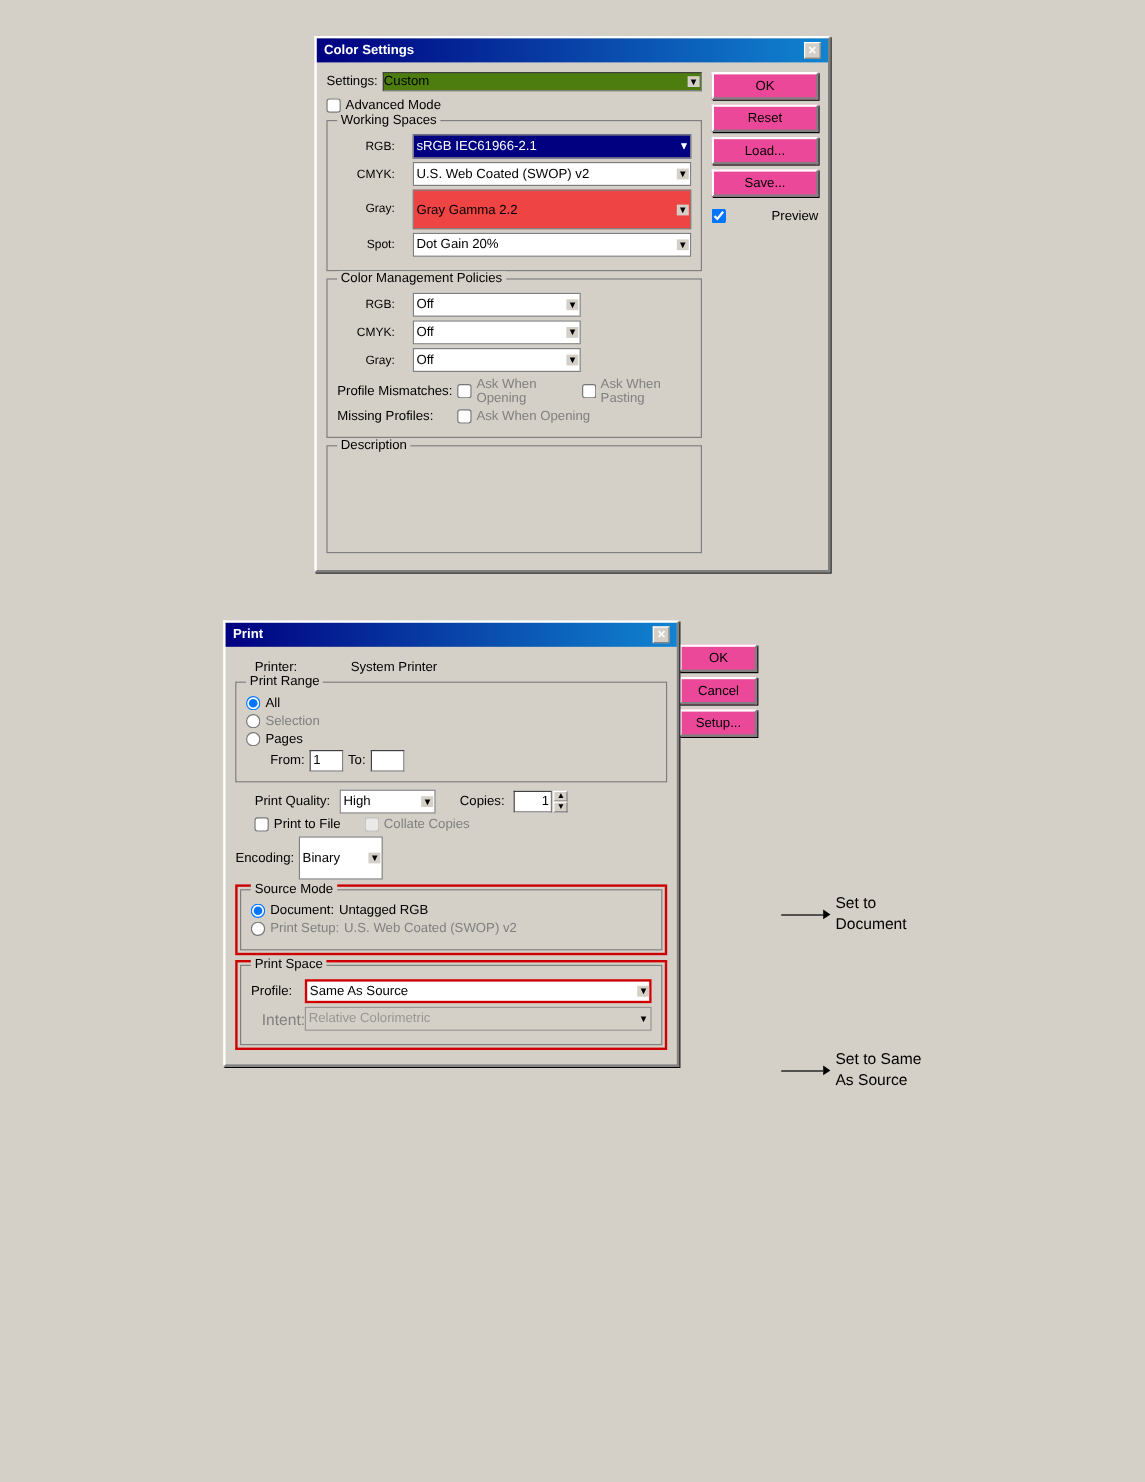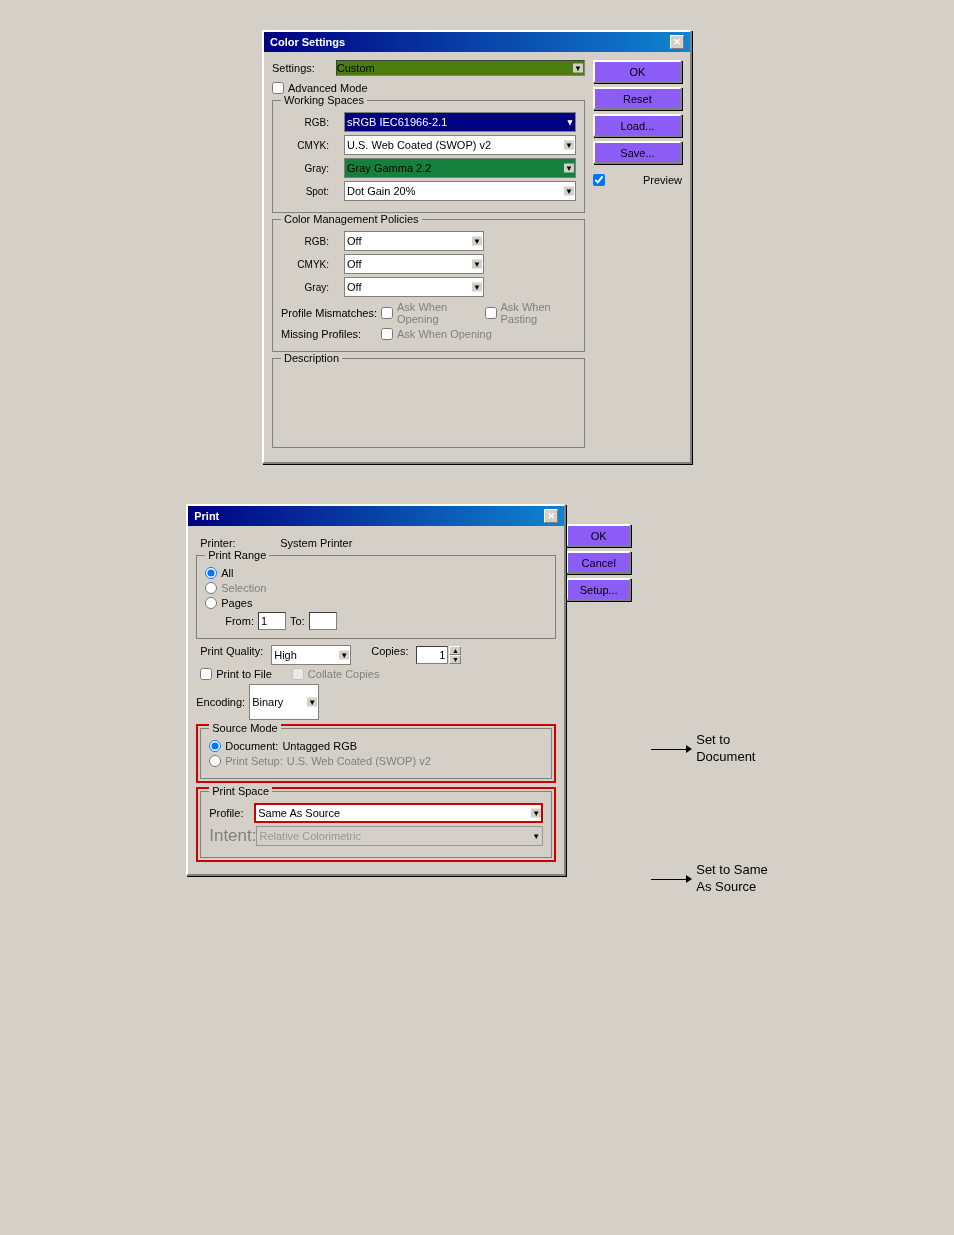--- a/index.html
+++ b/index.html
@@ -124,21 +124,21 @@
       position: absolute;
       right: 2px;
       top: 50%;
       transform: translateY(-50%);
       pointer-events: none;
       color: white;
     }
 
     
     .win-button {
-      background: #8b5cf6;
+      background: #ec4899;
       border: 2px solid #ffffff;
       border-right-color: #808080;
       border-bottom-color: #808080;
       box-shadow: 1px 1px 0 #000;
       min-width: 70px;
       height: 23px;
       font-size: 11px;
       cursor: pointer;
       padding: 0 8px;
       text-align: center;
@@ -180,21 +180,21 @@
     }
 
     
     .settings-row {
       display: flex;
       align-items: center;
       margin-bottom: 6px;
     }
 
     .settings-label {
-      margin-right: 21px;
+      margin-right: 4px;
     }
 
     .settings-select-wrapper {
       flex: 1;
       position: relative;
       display: inline-block;
     }
 
     .settings-select-wrapper::after {
       content: '▼';
@@ -236,21 +236,22 @@
 
     .print-buttons {
       display: flex;
       flex-direction: column;
       gap: 4px;
       min-width: 65px;
     }
 
     .print-row {
       display: flex;
-      margin: 3px 4px;
+      align-items: center;
+      margin: 3px 16px;
     }
 
     .print-label {
       min-width: 80px;
       font-size: 11px;
     }
 
     .disabled-text {
       color: #808080;
     }
@@ -371,21 +372,21 @@
           <div class="select-wrapper" style="flex:1;">
             <select style="width:100%; height:20px; background:white; border:1px solid #808080; font-size:11px; appearance:none; -webkit-appearance:none; padding:0 16px 0 2px;">
               <option>U.S. Web Coated (SWOP) v2</option>
             </select>
           </div>
         </div>
 
         <div class="form-row">
           <span class="form-label">Gray:</span>
           <div class="select-wrapper" style="flex:1;">
-            <select style="width:100%; height:20px; background:#15803d; border:1px solid #808080; font-size:11px; appearance:none; -webkit-appearance:none; padding:0 16px 0 2px;">
+            <select style="width:100%; height:33px; background:#ef4444; border:1px solid #808080; font-size:11px; appearance:none; -webkit-appearance:none; padding:0 16px 0 2px;">
               <option>Gray Gamma 2.2</option>
             </select>
           </div>
         </div>
 
         <div class="form-row">
           <span class="form-label">Spot:</span>
           <div class="select-wrapper" style="flex:1;">
             <select style="width:100%; height:20px; background:white; border:1px solid #808080; font-size:11px; appearance:none; -webkit-appearance:none; padding:0 16px 0 2px;">
               <option>Dot Gain 20%</option>
@@ -558,21 +559,21 @@
             <div class="form-row">
               <span style="min-width:45px; font-size:11px;">Profile:</span>
               <div class="select-wrapper" style="flex:1;">
                 <select style="width:100%; height:20px; background:white; border:2px solid #cc0000; font-size:11px; appearance:none; -webkit-appearance:none; padding:0 16px 0 2px;">
                   <option>Same As Source</option>
                 </select>
               </div>
             </div>
 
             <div class="form-row">
-              <span style="min-width:45px; font-size:17px; color:#808080;">Intent:</span>
+              <span style="min-width:45px; font-size:13px; color:#808080;text-align:right;">Intent:</span>
               <div class="select-wrapper" style="flex:1;">
                 <select disabled="" style="width:100%; height:20px; background:#d4d0c8; border:1px solid #808080; font-size:11px; appearance:none; -webkit-appearance:none; padding:0 16px 0 2px; color:#808080;">
                   <option>Relative Colorimetric</option>
                 </select>
               </div>
             </div>
           </div>
         </div>
 
       </div>

